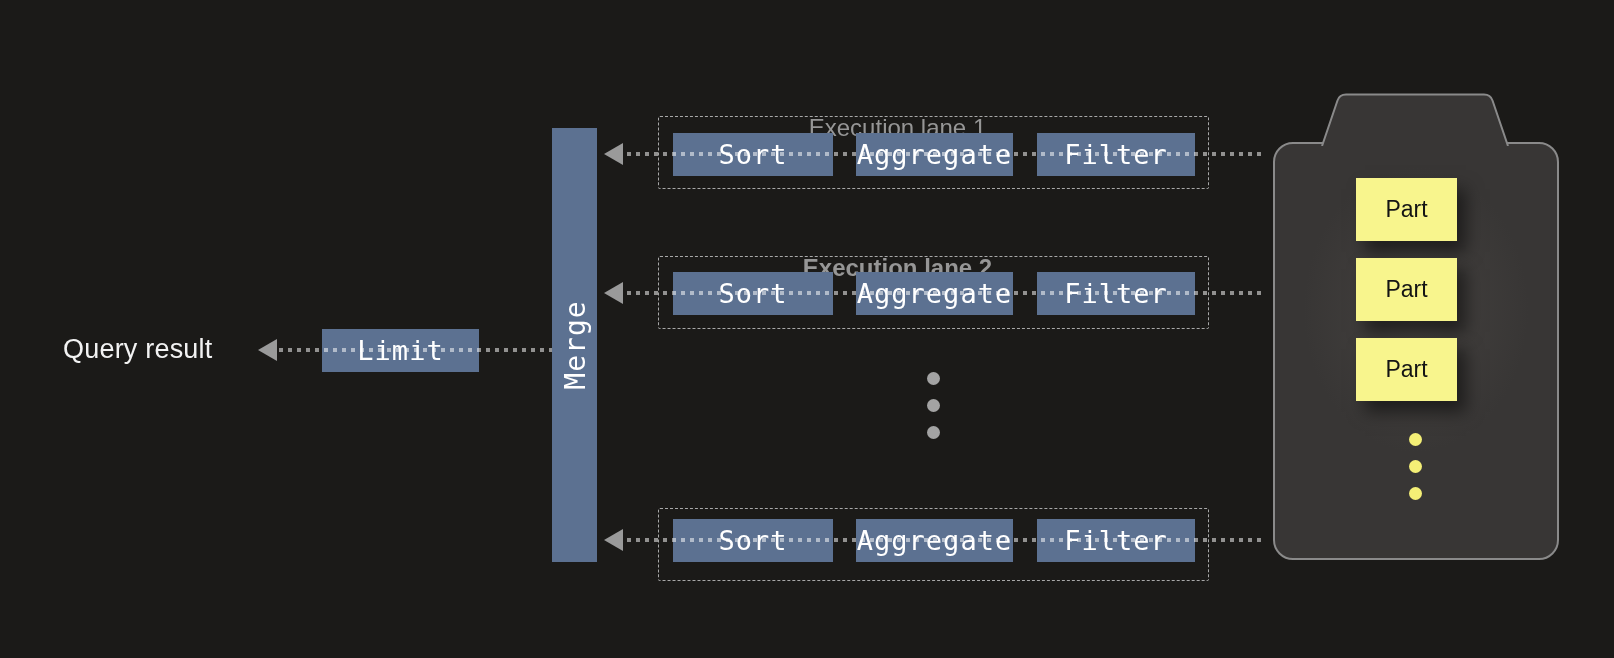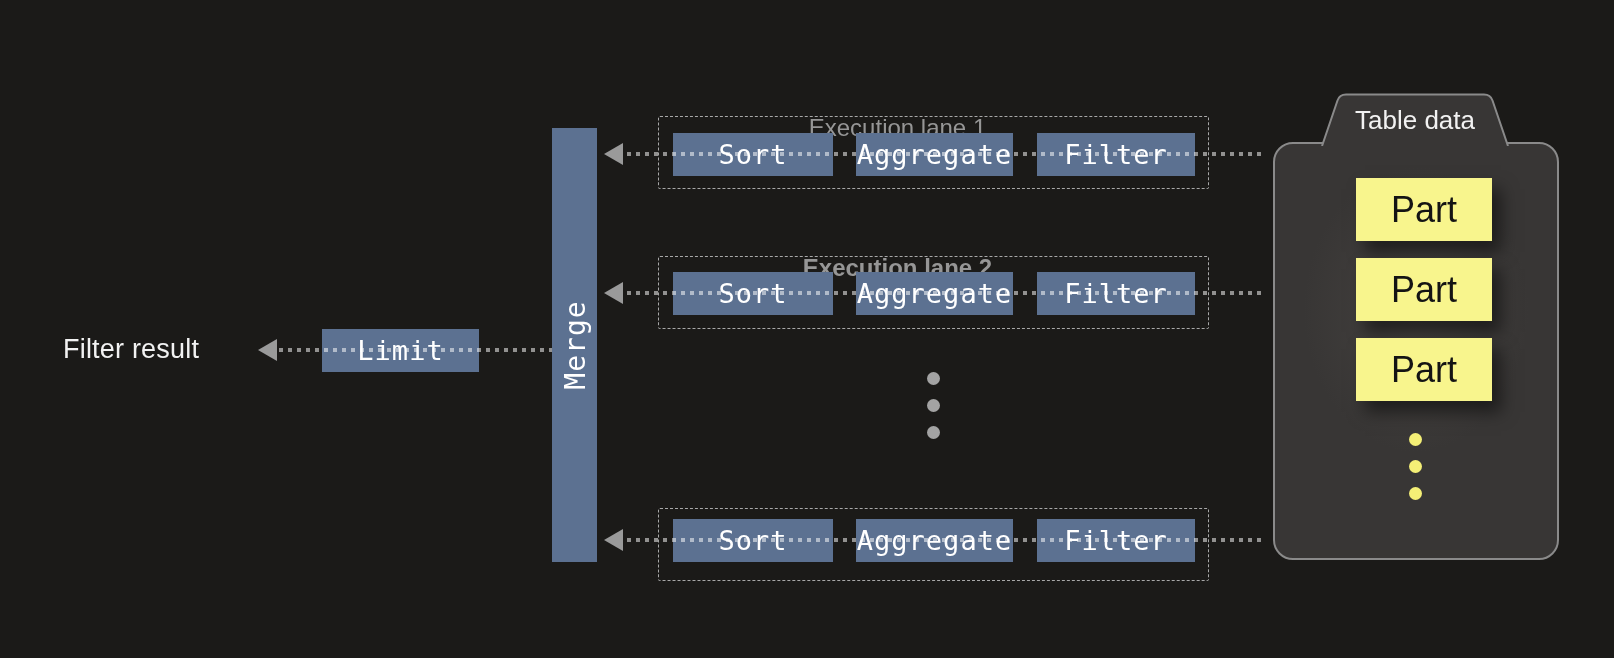--- a/index.html
+++ b/index.html
@@ -49,32 +49,32 @@
   .dot.yellow{background:#f4ef76;}
   
   #table-panel{
     left:1273px;top:142px;width:286px;height:418px;z-index:1;
     border:2px solid var(--panel-border);border-radius:20px;
     background:radial-gradient(ellipse 150px 190px at 50% 40%, #454240 0%, var(--panel) 75%);
   }
   #table-tab{left:1310px;top:91px;width:210px;height:55px;z-index:2;}
   #table-tab-label{left:1300px;top:105px;width:230px;text-align:center;font-size:26px;color:var(--text);z-index:3;}
   .part-box{
-    left:1356px;width:136px;height:63px;z-index:3;
+    left:1356px;width:101px;height:63px;z-index:3;
     background:var(--yellow);color:var(--ink);
     display:flex;align-items:center;justify-content:center;
-    font-size:36px;box-shadow:9px 11px 16px rgba(0,0,0,.5);
+    font-size:23px;box-shadow:9px 11px 16px rgba(0,0,0,.5);
   }
 </style>
 </head>
 <body>
 
 <div id="canvas">
 
-  <div class="abs big-label" style="left:63px;top:334px;">Filter result</div>
+  <div class="abs big-label" style="left:63px;top:334px;">Query result</div>
 
   <div class="abs arrowhead-left" style="left:258px;top:339px;"></div>
   <div class="abs dotline" style="left:279px;top:348px;width:273px;"></div>
   <div class="abs opbox" style="left:322px;top:329px;width:157px;">
     <span class="mono">Limit</span>
   </div>
 
   <div class="abs" id="merge-bar">
     <span class="mono">Merge</span>
   </div>
@@ -121,21 +121,20 @@
     <span class="mono">Aggregate</span>
   </div>
   <div class="abs opbox" style="left:1037px;top:519px;width:158px;">
     <span class="mono">Filter</span>
   </div>
 
   <div class="abs" id="table-panel"></div>
   <svg class="abs" id="table-tab" viewBox="0 0 210 55">
     <path d="M12 55 L27.5 9.5 Q29.5 3.5 36 3.5 L174 3.5 Q180.5 3.5 182.5 9.5 L198 55" fill="#383635" stroke="#8a8a8a" stroke-width="2"></path>
   </svg>
-  <div class="abs" id="table-tab-label">Table data</div>
 
   <div class="abs part-box" style="top:178px;">
     <span>Part</span>
   </div>
   <div class="abs part-box" style="top:258px;">
     <span>Part</span>
   </div>
   <div class="abs part-box" style="top:338px;">
     <span>Part</span>
   </div>

